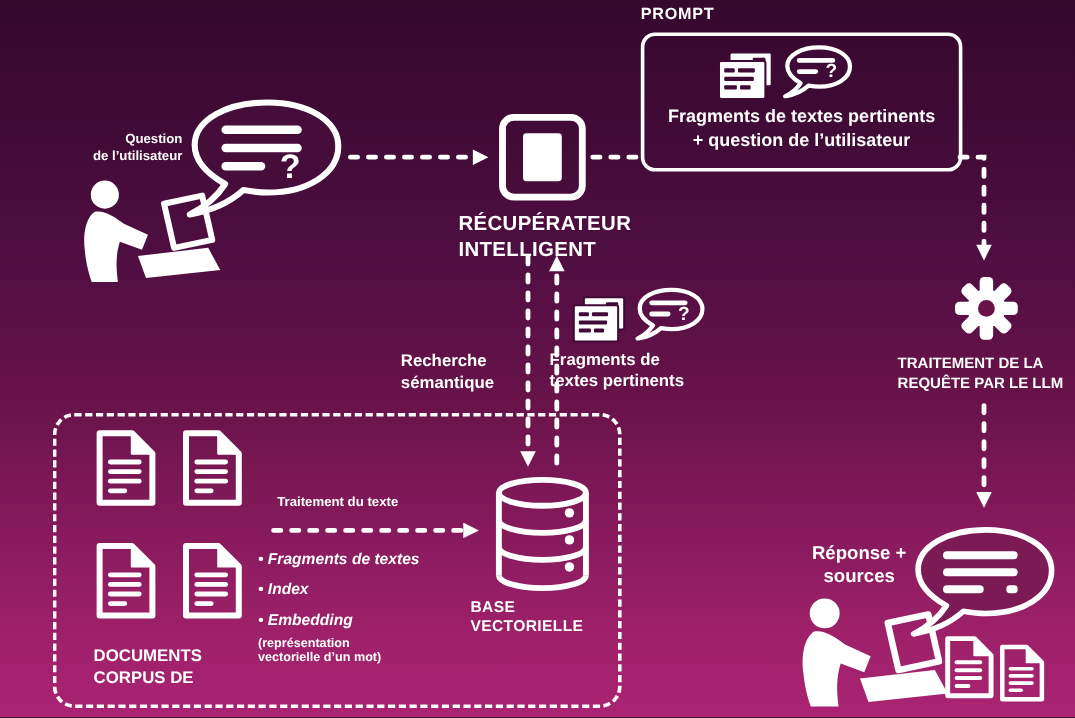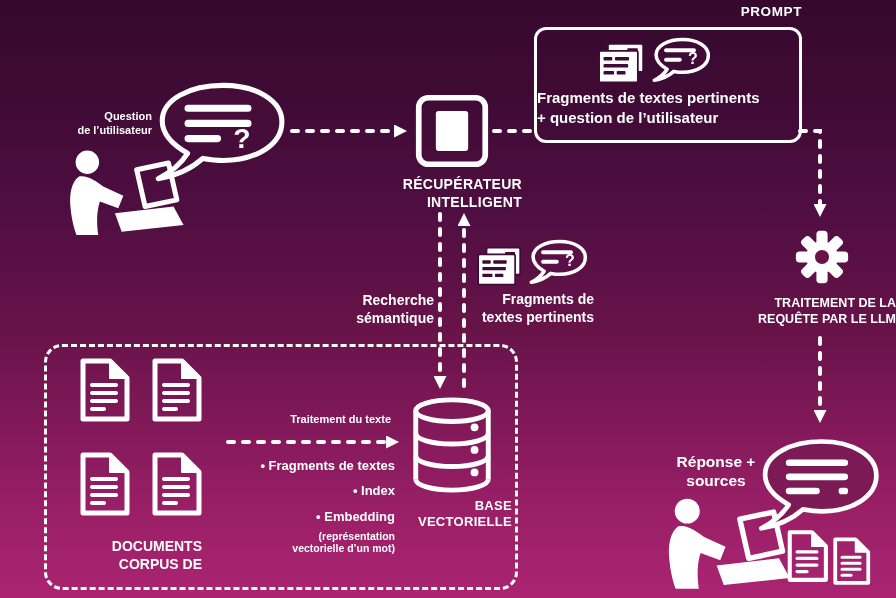--- a/index.html
+++ b/index.html
@@ -3,44 +3,44 @@
 <meta charset="utf-8">
 <style>
   html,body{margin:0;padding:0;background:#1a1a1a;}
   .canvas{
     position:relative;width:896px;height:598px;overflow:hidden;
     background:linear-gradient(180deg,#36082e 0%,#400b36 18%,#4f0e41 35%,#671349 55%,#83195a 72%,#9c2068 87%,#aa2472 100%);
     font-family:"Liberation Sans",sans-serif;
   }
   .label{position:absolute;color:#fff;font-weight:bold;line-height:1.25;}
   .label div{white-space:nowrap;}
-  .ctr{text-align:right;}
+  .ctr{text-align:left;}
   .rgt{text-align:right;}
   .dashed-box{
     position:absolute;left:44px;top:344px;width:468px;height:240px;
     border:3px dashed #fff;border-radius:18px;z-index:1;
   }
   .prompt-box{
     position:absolute;left:534px;top:27px;width:262px;height:110px;
     border:3px solid #fff;border-radius:12px;z-index:2;
   }
   .prompt-title{left:534px;top:4px;width:268px;font-size:13.5px;letter-spacing:.6px;}
   .q-label{left:30px;top:110px;width:122px;font-size:11px;}
-  .retr-label{left:382px;top:176px;width:140px;font-size:14px;letter-spacing:.3px;}
+  .retr-label{left:382px;top:176px;width:140px;font-size:17px;letter-spacing:.3px;}
   .llm-label{left:748px;top:296px;width:148px;font-size:12.5px;}
   .sem-label{left:334px;top:292px;width:100px;font-size:14px;}
   .frag-label{left:458px;top:291px;width:136px;font-size:14px;}
   .db-label{left:392px;top:498px;width:120px;font-size:13px;letter-spacing:.3px;}
   .corpus-label{left:78px;top:538px;width:124px;font-size:14px;}
   .proc-title{left:231px;top:413px;width:160px;font-size:11px;}
   .bullets{left:215px;top:458px;width:180px;font-size:13px;}
-  .bullets .b{margin-bottom:9px;white-space:nowrap;}
+  .bullets .b{margin-bottom:9px;white-space:nowrap;font-style:italic;}
   .bullets .note{font-size:10.5px;line-height:1.2;margin-top:-4px;}
   .resp-label{left:666px;top:452px;width:100px;font-size:15.5px;text-align:center;}
-  .prompt-text{position:absolute;left:0;top:58px;width:100%;text-align:left;color:#fff;font-weight:bold;font-size:15px;line-height:1.3;}
+  .prompt-text{position:absolute;left:0;top:58px;width:100%;text-align:center;color:#fff;font-weight:bold;font-size:15px;line-height:1.3;}
   svg.icon{position:absolute;z-index:2;}
   #arrows{position:absolute;left:0;top:0;z-index:3;pointer-events:none;}
 </style>
 </head>
 <body>
 
 <div class="canvas">
 
   <svg width="0" height="0" style="position:absolute" aria-hidden="true">
     <defs>

